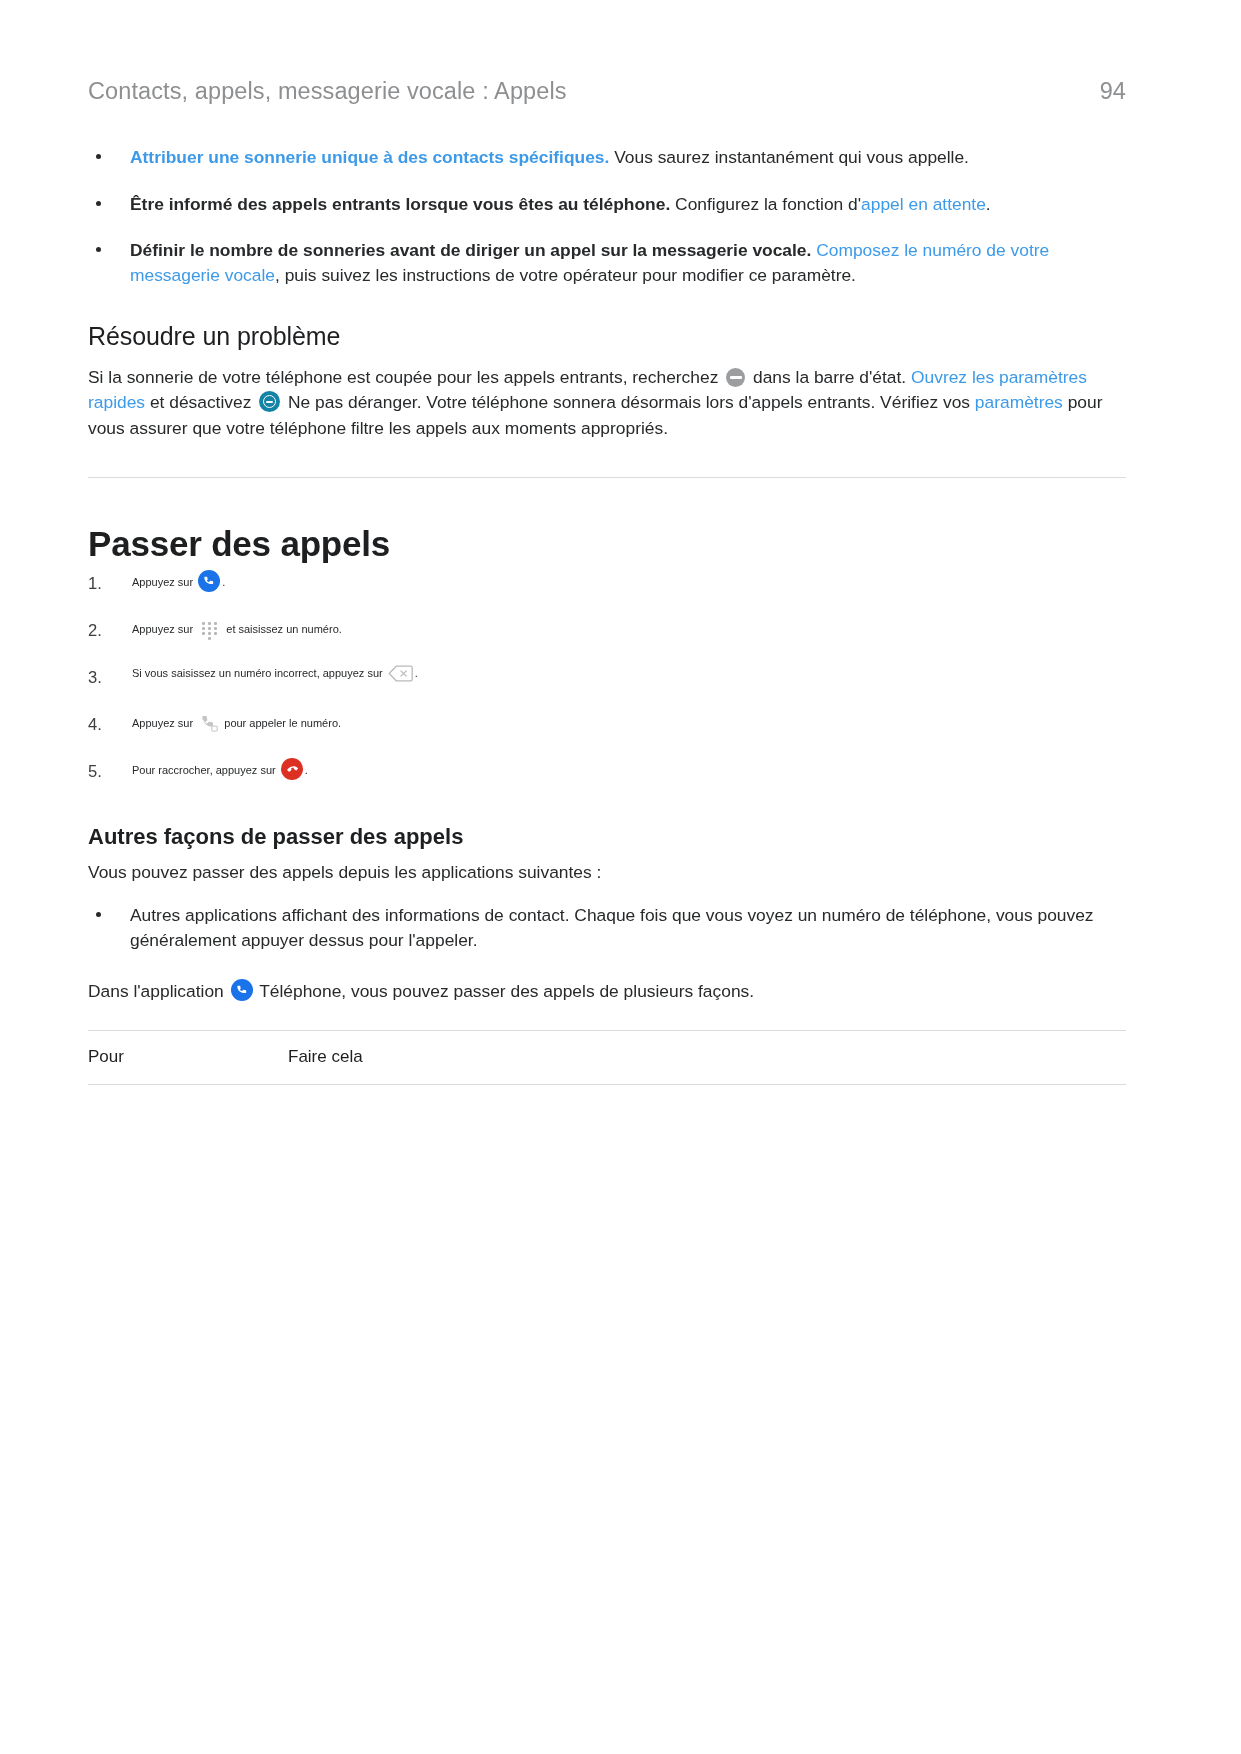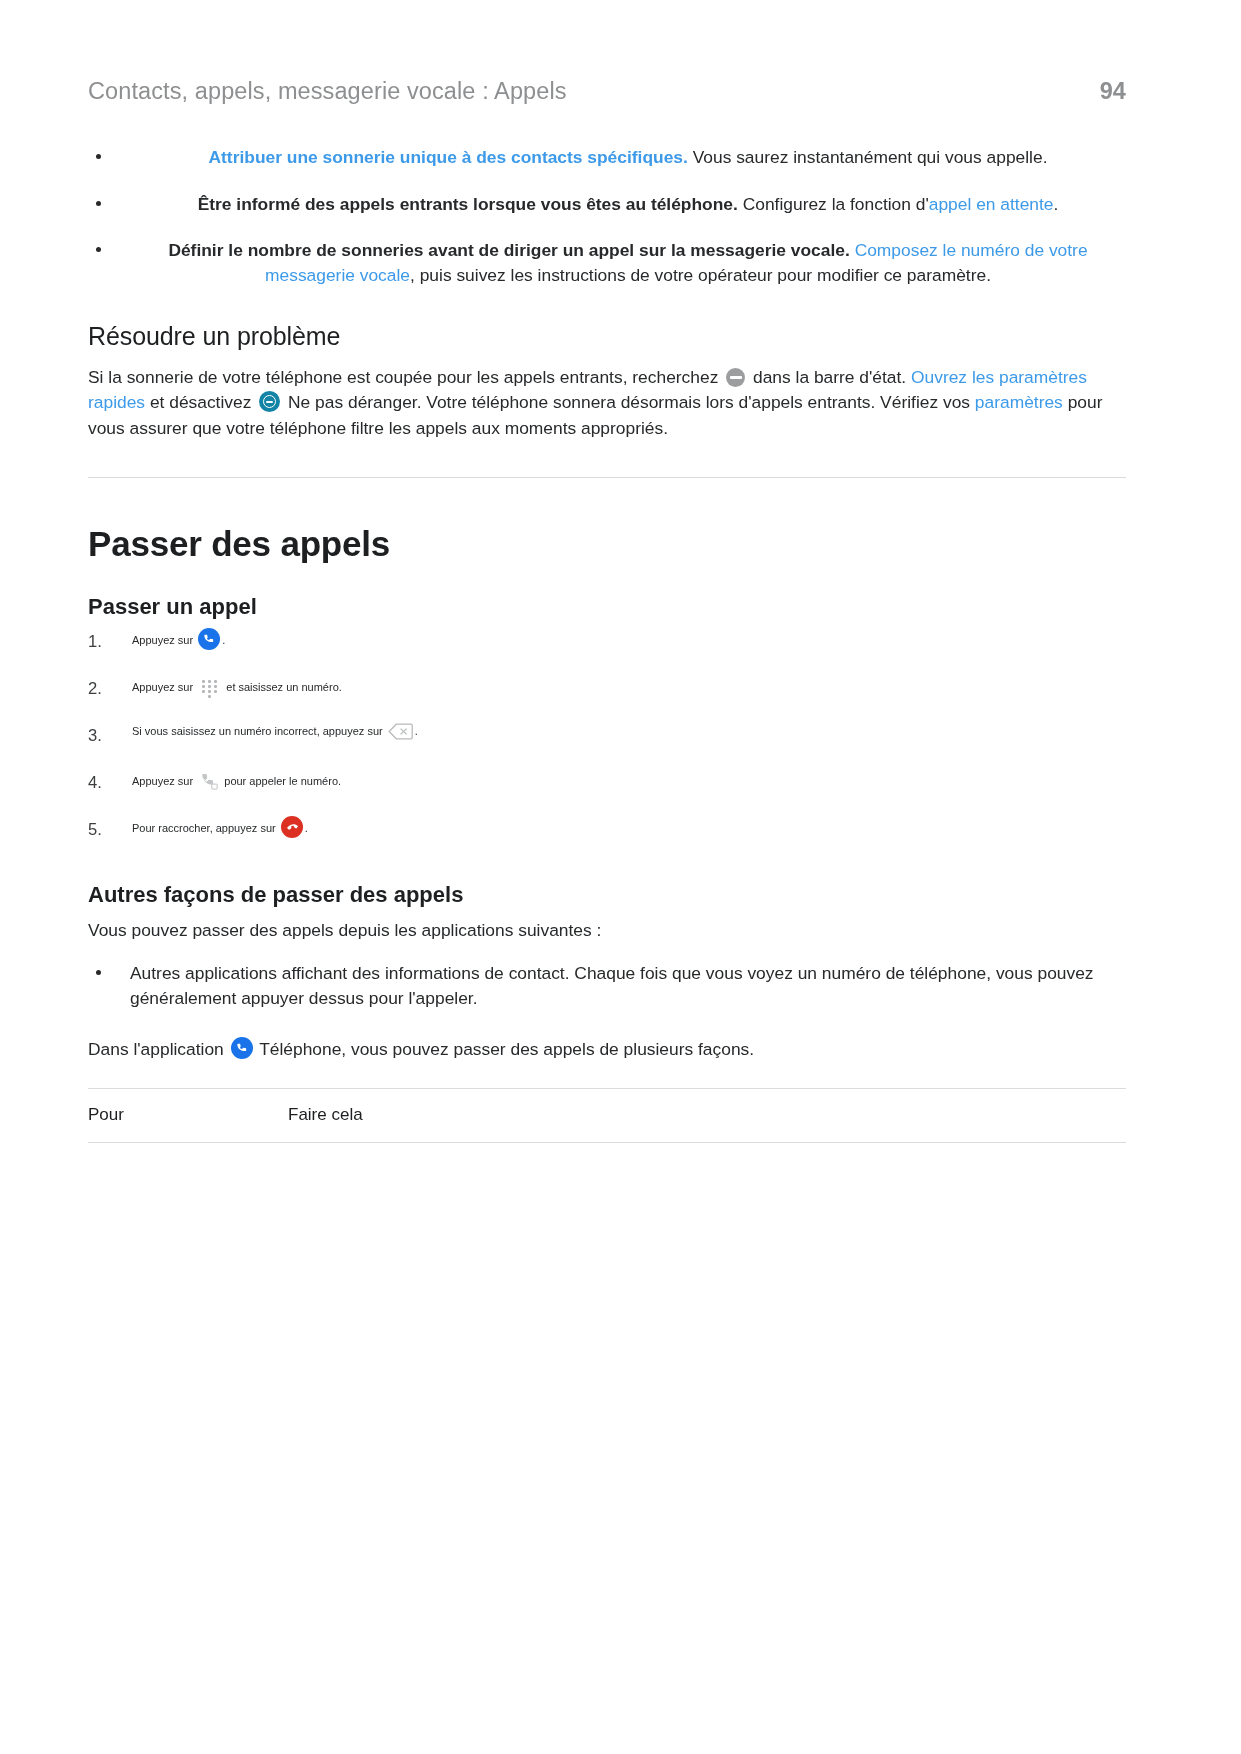--- a/index.html
+++ b/index.html
@@ -34,29 +34,27 @@
     align-items: baseline;
     justify-content: space-between;
     font-size: 23.5px;
     color: #8d8f91;
     letter-spacing: 0.1px;
     font-weight: 400;
   }
   .runhead .folio {
     font-size: 23.5px;
     color: #8d8f91;
-    font-weight: bold;
   }
 
   
   ul.bullets {
     list-style: none;
     margin: 40px 0 0 0;
     padding: 0;
-    text-align: center;
   }
   ul.bullets > li {
     position: relative;
     padding-left: 42px;
     margin-bottom: 22px;
     font-size: 17.4px;
     line-height: 1.42;
   }
   ul.bullets > li:before {
     content: "";
@@ -344,21 +342,20 @@
 
     <h2 class="sec">Résoudre un problème</h2>
 
     <p class="body"><span>Si la sonnerie de votre téléphone est coupée pour les appels entrants, recherchez </span><span class="ic ic-dnd-grey"></span><span> dans la barre d'état. </span><span class="lnk">Ouvrez les paramètres rapides</span><span> et désactivez </span><span class="ic ic-dnd-teal"></span><span> Ne pas déranger. Votre téléphone sonnera désormais lors d'appels entrants. Vérifiez vos </span><span class="lnk">paramètres</span><span> pour vous assurer que votre téléphone filtre les appels aux moments appropriés.</span></p>
 
 
     <hr class="rule">
 
     <h1 class="chapter">Passer des appels</h1>
 
-    <h3 class="sub">Passer un appel</h3>
 
     <ol class="steps">
       <li><span>Appuyez sur </span><span class="ic ic-phone-blue"><svg width="14" height="14" viewBox="0 0 24 24">
               <path fill="#ffffff" d="M6.6 10.8c1.1 2.2 2.9 4 5.1 5.1l2.1-2.1c.3-.3.7-.4 1.1-.2 1 .3 2.1.5 3.2.5.6 0 1 .4 1 1v3.2c0 .6-.4 1-1 1C9.1 19.3 4 14.2 4 7.9c0-.6.4-1 1-1h3.2c.6 0 1 .4 1 1 0 1.1.2 2.2.5 3.2.1.4 0 .8-.2 1.1l-2.1 2.1z" transform="translate(0,-2)"></path>
             </svg></span><span>.</span></li>
 
       <li><span>Appuyez sur </span><span class="ic ic-dialpad"><i style="left:1px;top:5px"></i><i style="left:7px;top:5px"></i><i style="left:13px;top:5px"></i><i style="left:1px;top:10px"></i><i style="left:7px;top:10px"></i><i style="left:13px;top:10px"></i><i style="left:1px;top:15px"></i><i style="left:7px;top:15px"></i><i style="left:13px;top:15px"></i><i style="left:7px;top:20px"></i></span><span> et saisissez un numéro.</span></li>
 
       <li><span>Si vous saisissez un numéro incorrect, appuyez sur </span><span class="ic ic-backspace"><svg width="25" height="17" viewBox="0 0 25 17">
               <path d="M8.2 1.2h14.6c.8 0 1.4.6 1.4 1.4v11.8c0 .8-.6 1.4-1.4 1.4H8.2L1.2 8.5 8.2 1.2z" fill="none" stroke="#b8babc" stroke-width="1.3"></path>

